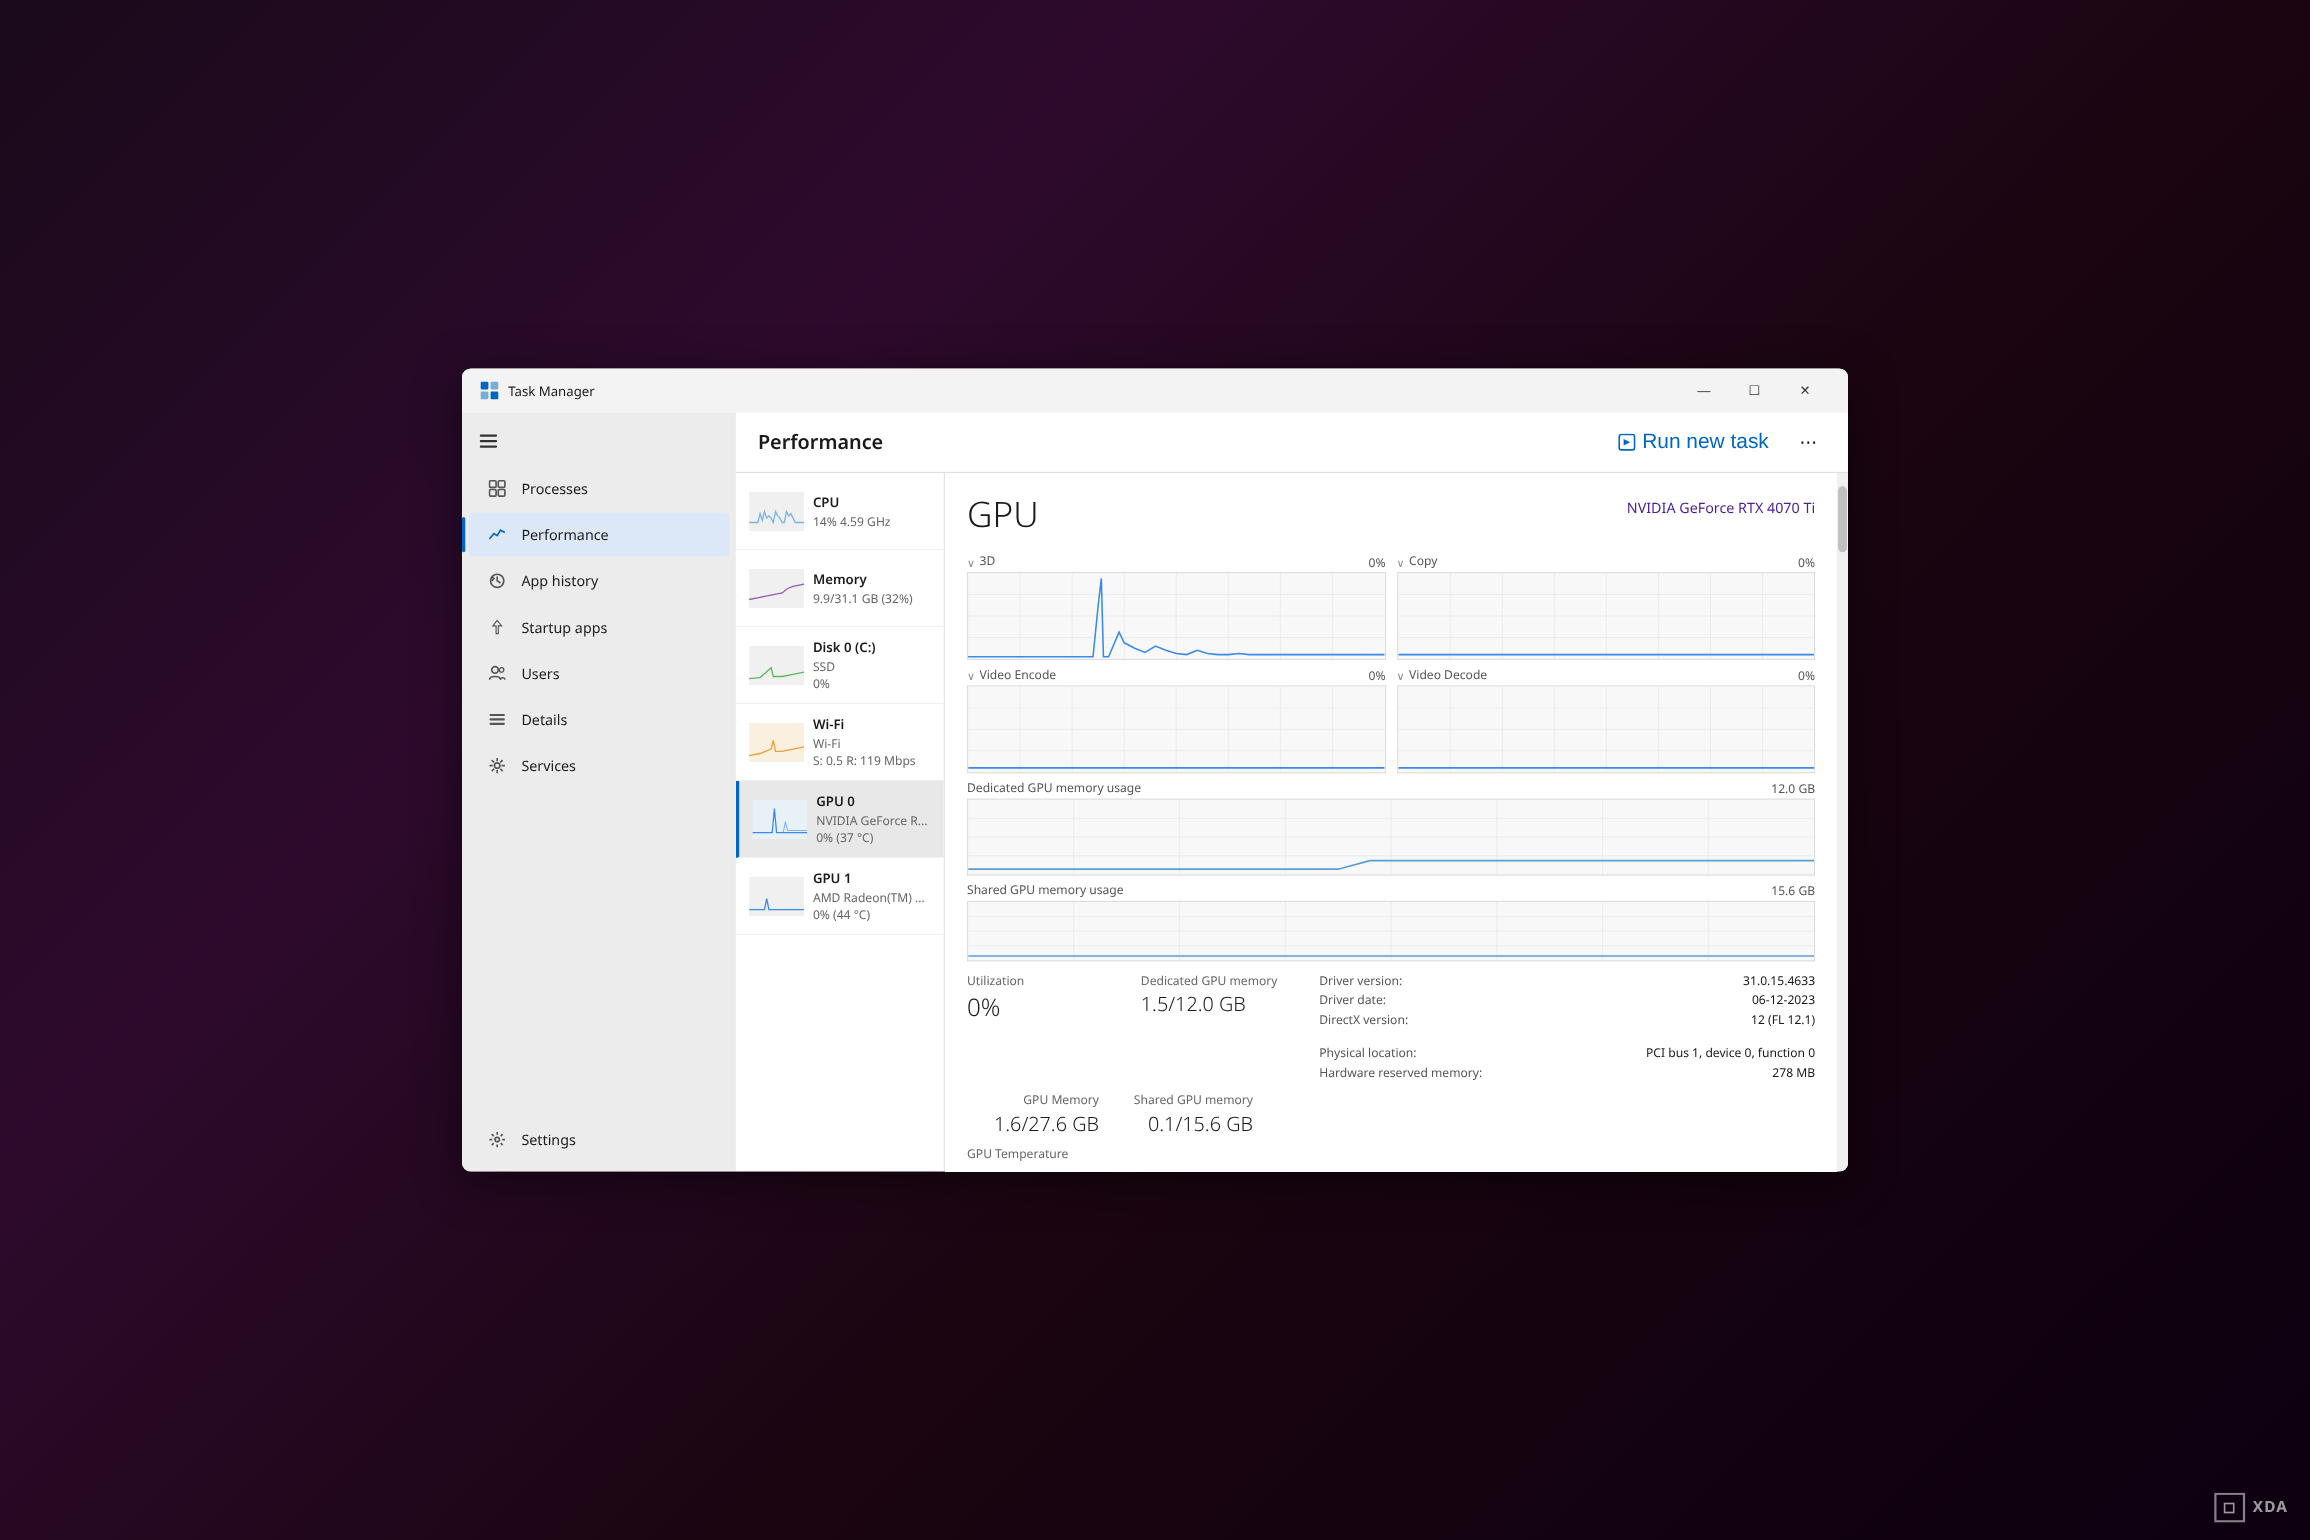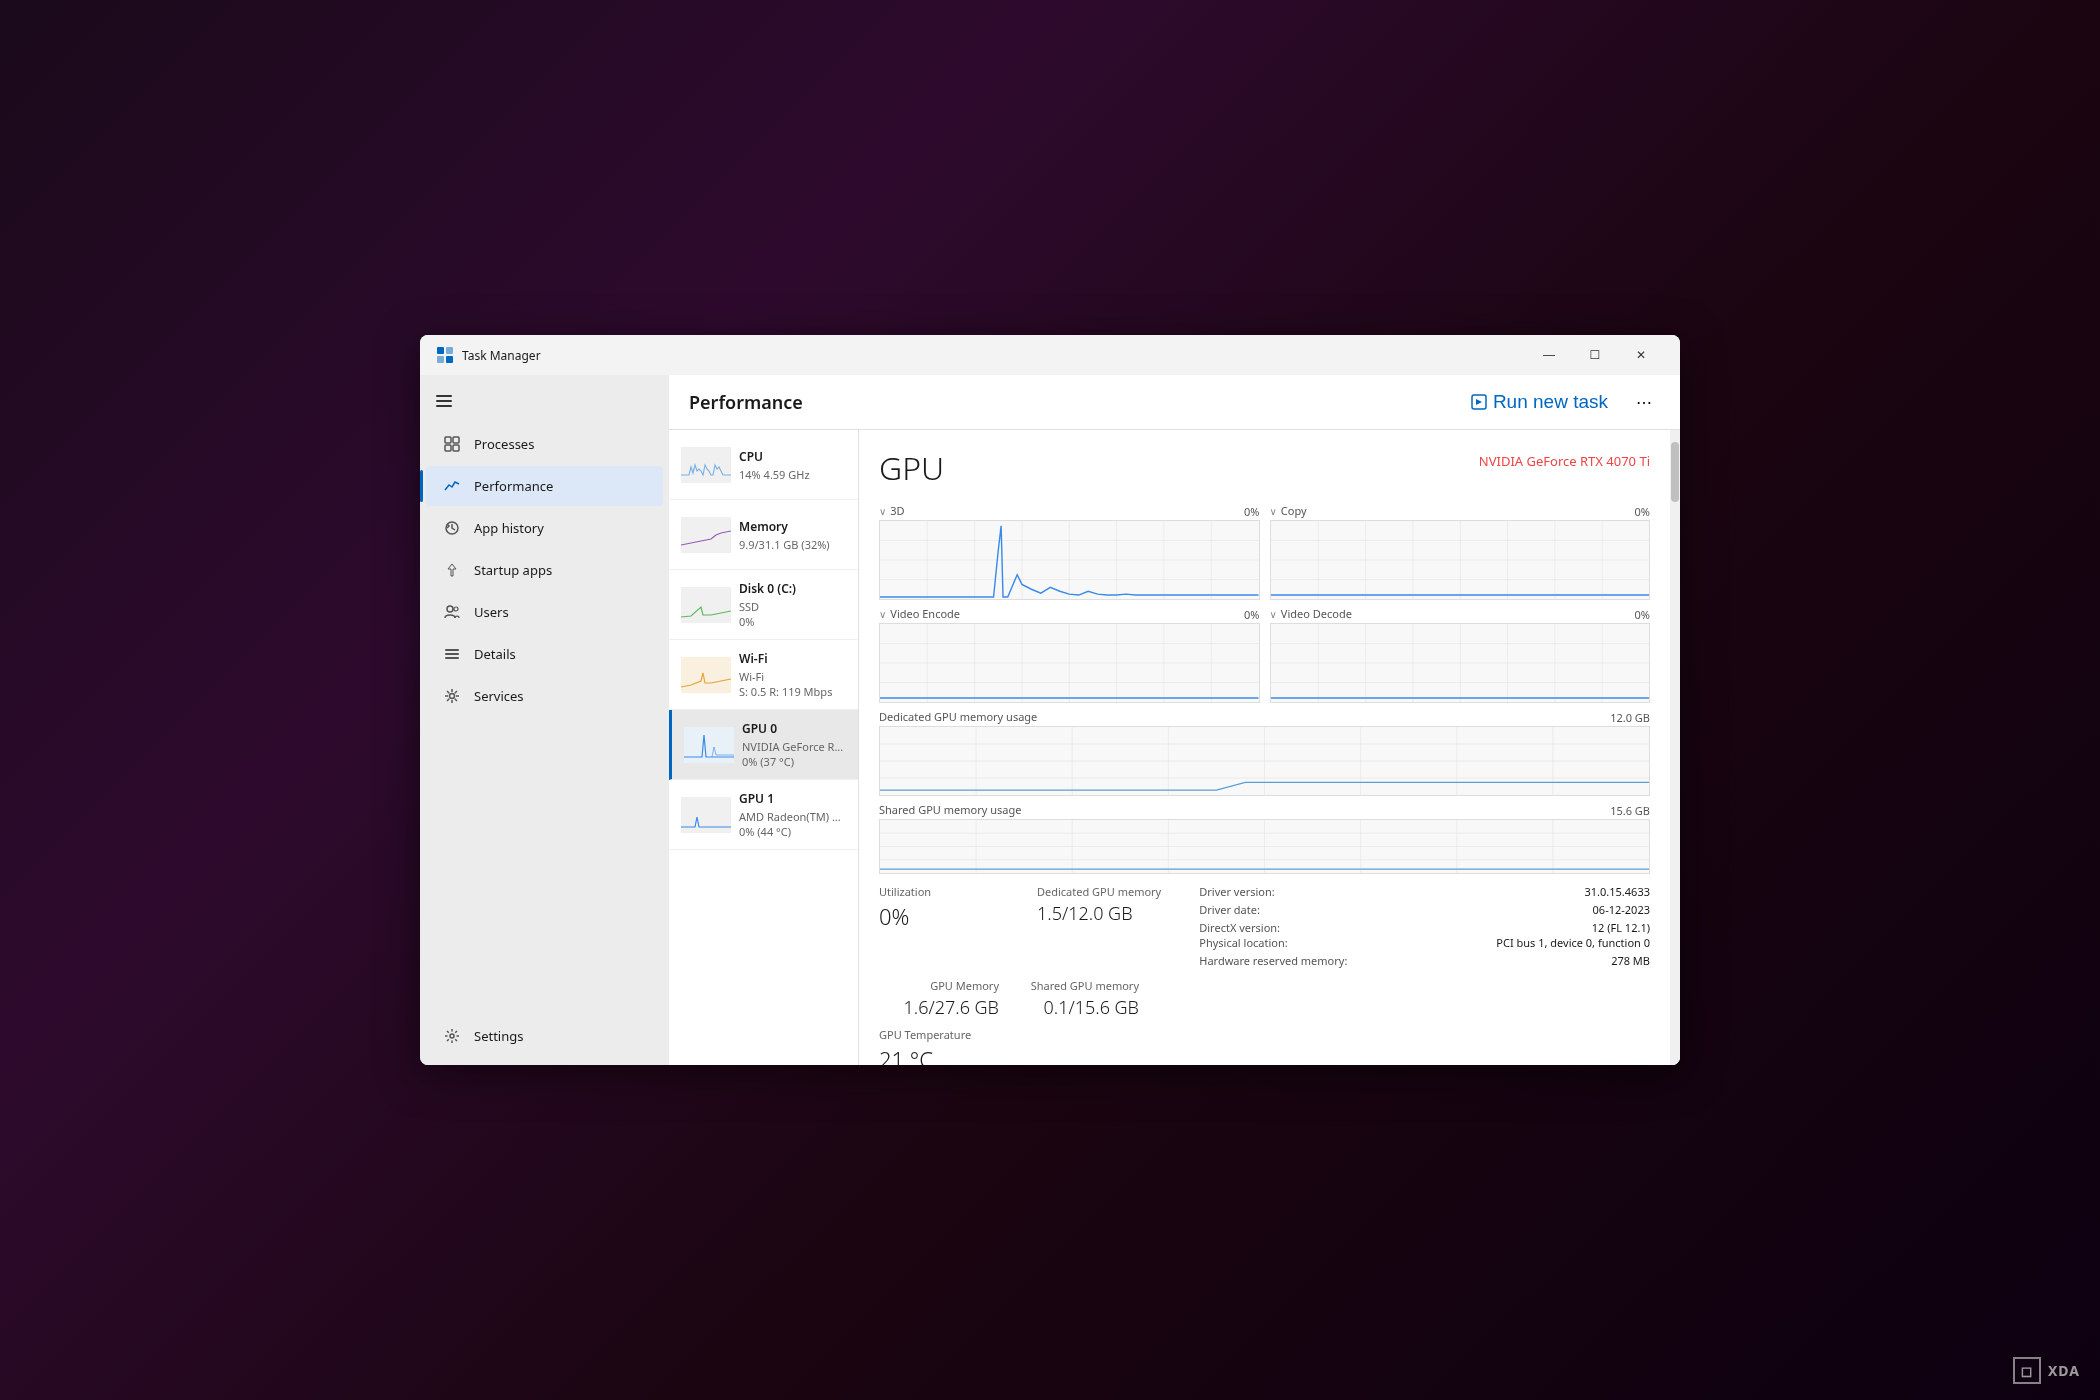--- a/index.html
+++ b/index.html
@@ -211,21 +211,21 @@
       justify-content: space-between;
       margin-bottom: 14px;
     }
     .gpu-title {
       font-size: 32px;
       font-weight: 300;
       color: #1a1a1a;
     }
     .gpu-model {
       font-size: 13px;
-      color: #ef4444;
+      color: #4c1d95;
       text-align: right;
       margin-top: 6px;
     }
     .chart-label {
       font-size: 11px;
       color: #555;
       display: flex;
       align-items: center;
       gap: 4px;
       margin-bottom: 2px;
@@ -649,21 +649,21 @@
             </div>
             <div style="flex:1; min-width:200px;">
               <div style="display:flex; justify-content:space-between; margin-bottom:3px;">
                 <span class="info-key">Driver version:</span>
                 <span class="info-val">31.0.15.4633</span>
               </div>
               <div style="display:flex; justify-content:space-between; margin-bottom:3px;">
                 <span class="info-key">Driver date:</span>
                 <span class="info-val">06-12-2023</span>
               </div>
-              <div style="display:flex; justify-content:space-between; margin-bottom:0;">
+              <div style="display:flex; justify-content:space-between; margin-bottom:15px;">
                 <span class="info-key">DirectX version:</span>
                 <span class="info-val">12 (FL 12.1)</span>
               </div>
               <div style="display:flex; justify-content:space-between; margin-bottom:3px;">
                 <span class="info-key">Physical location:</span>
                 <span class="info-val">PCI bus 1, device 0, function 0</span>
               </div>
               <div style="display:flex; justify-content:space-between;">
                 <span class="info-key">Hardware reserved memory:</span>
                 <span class="info-val">278 MB</span>

